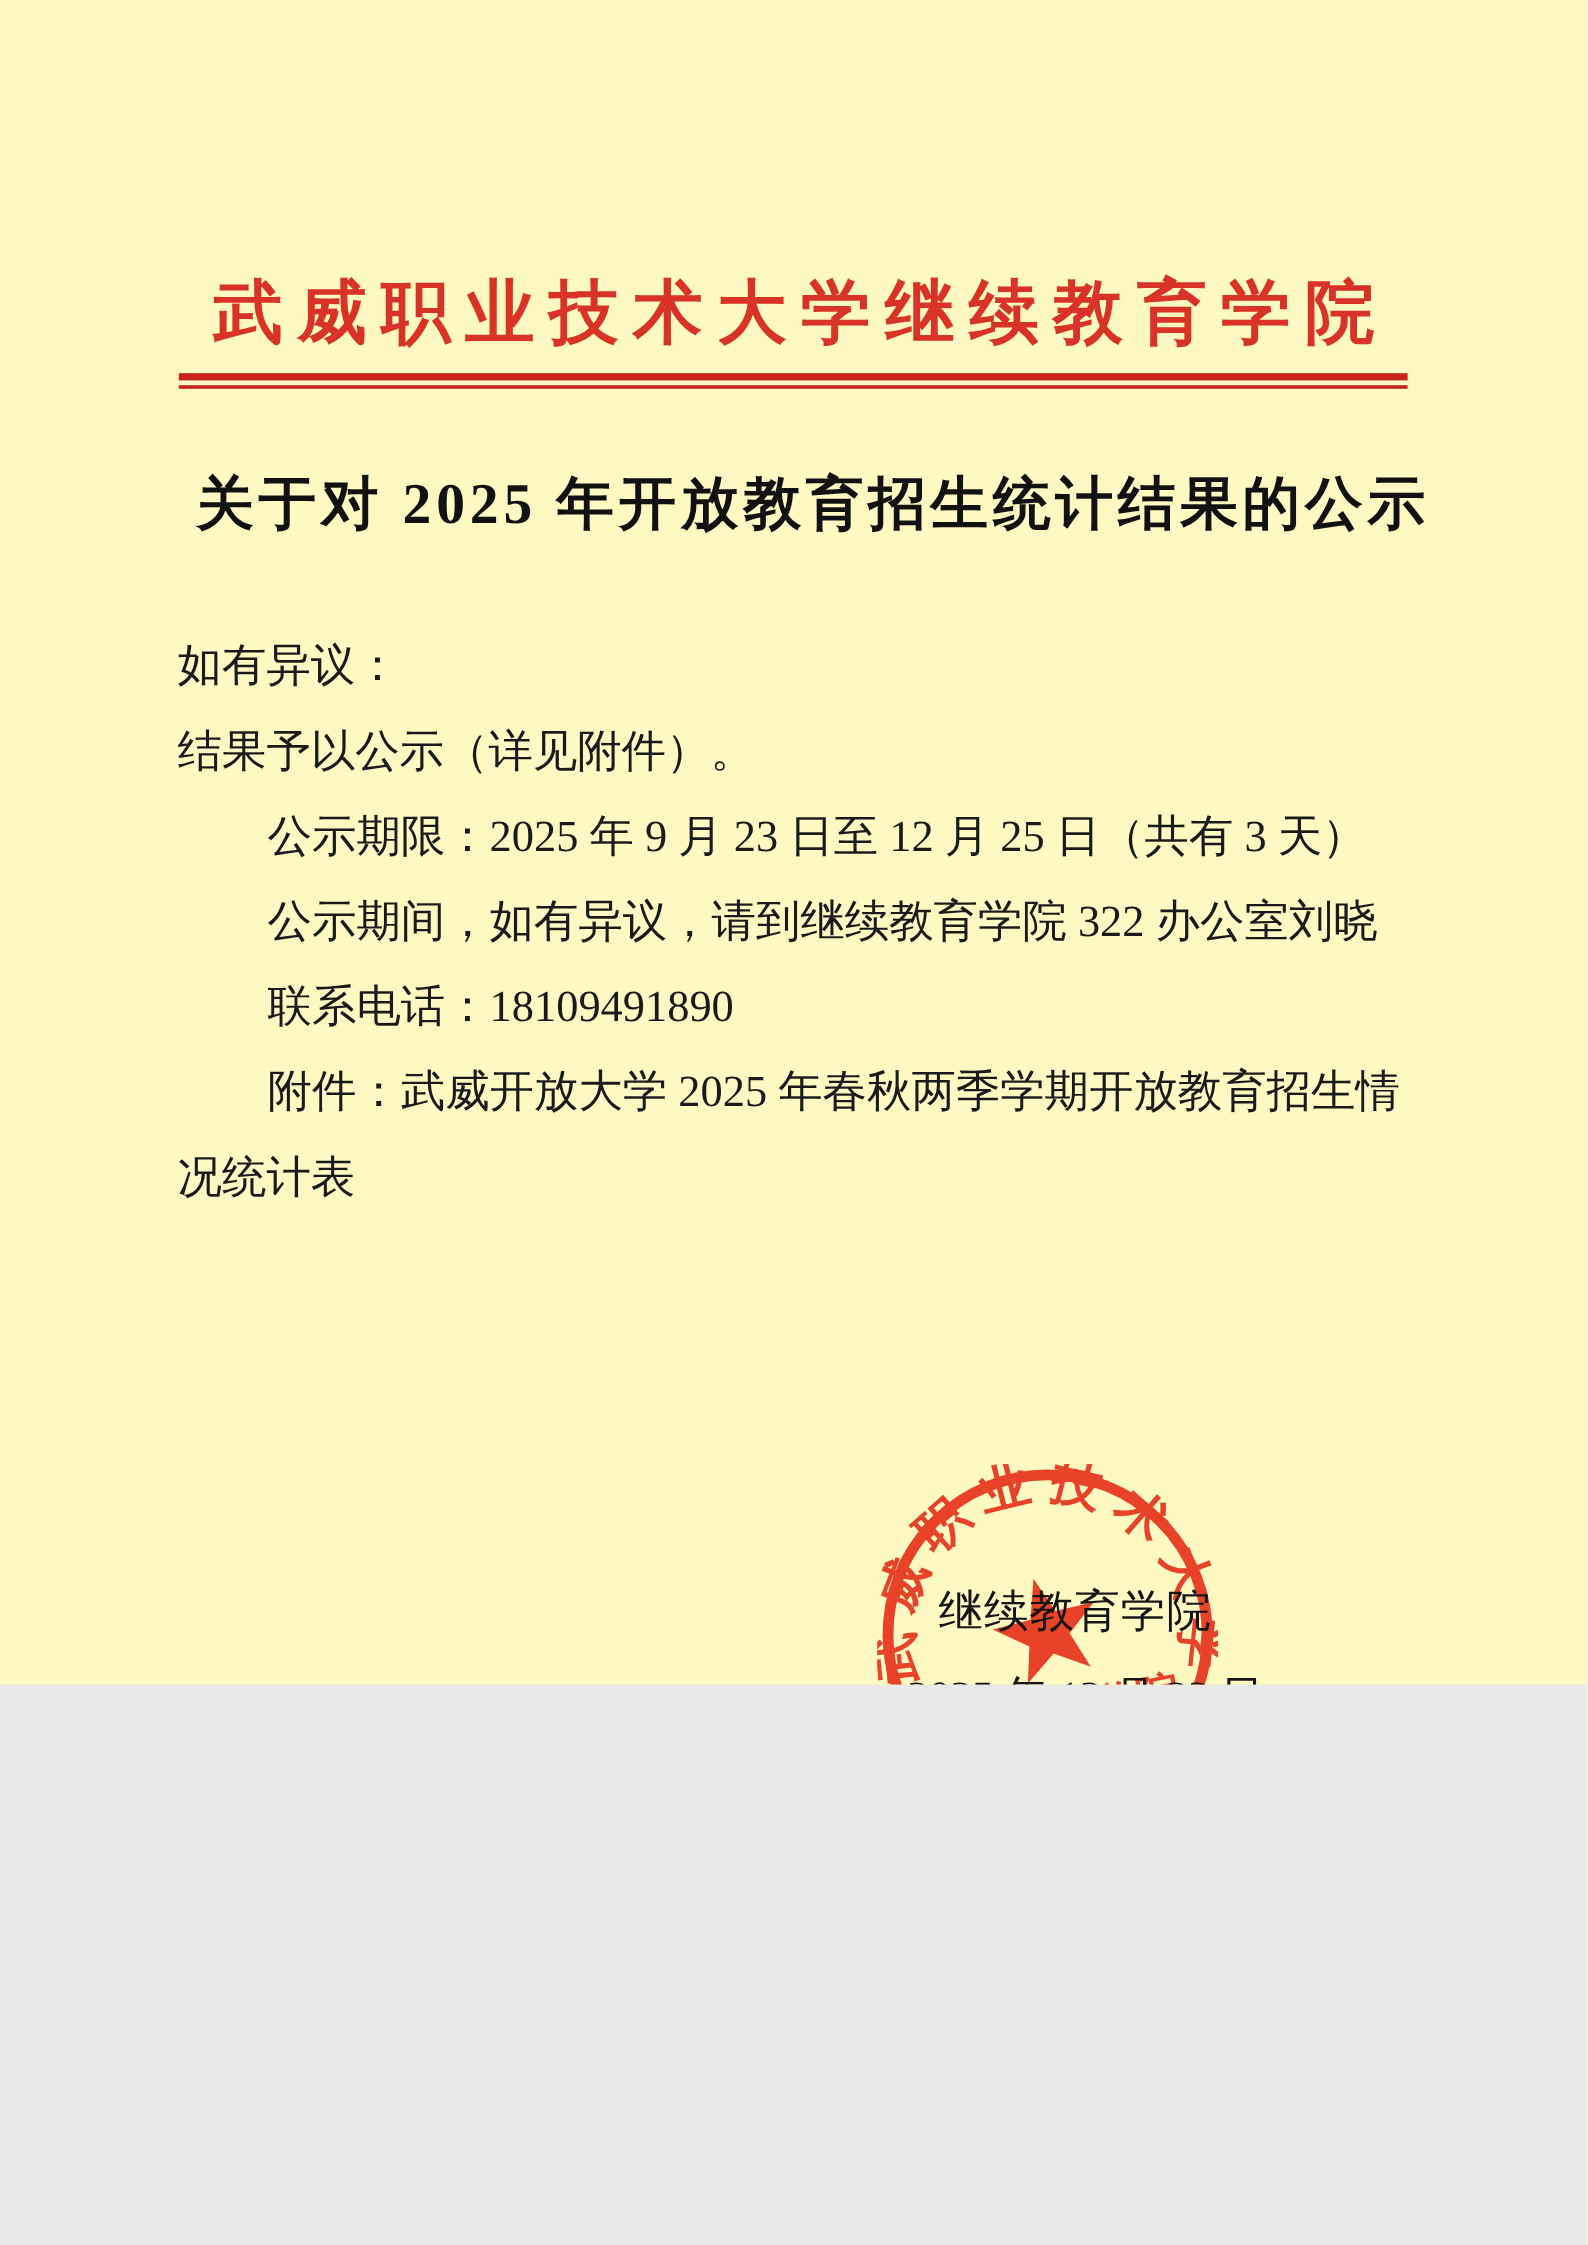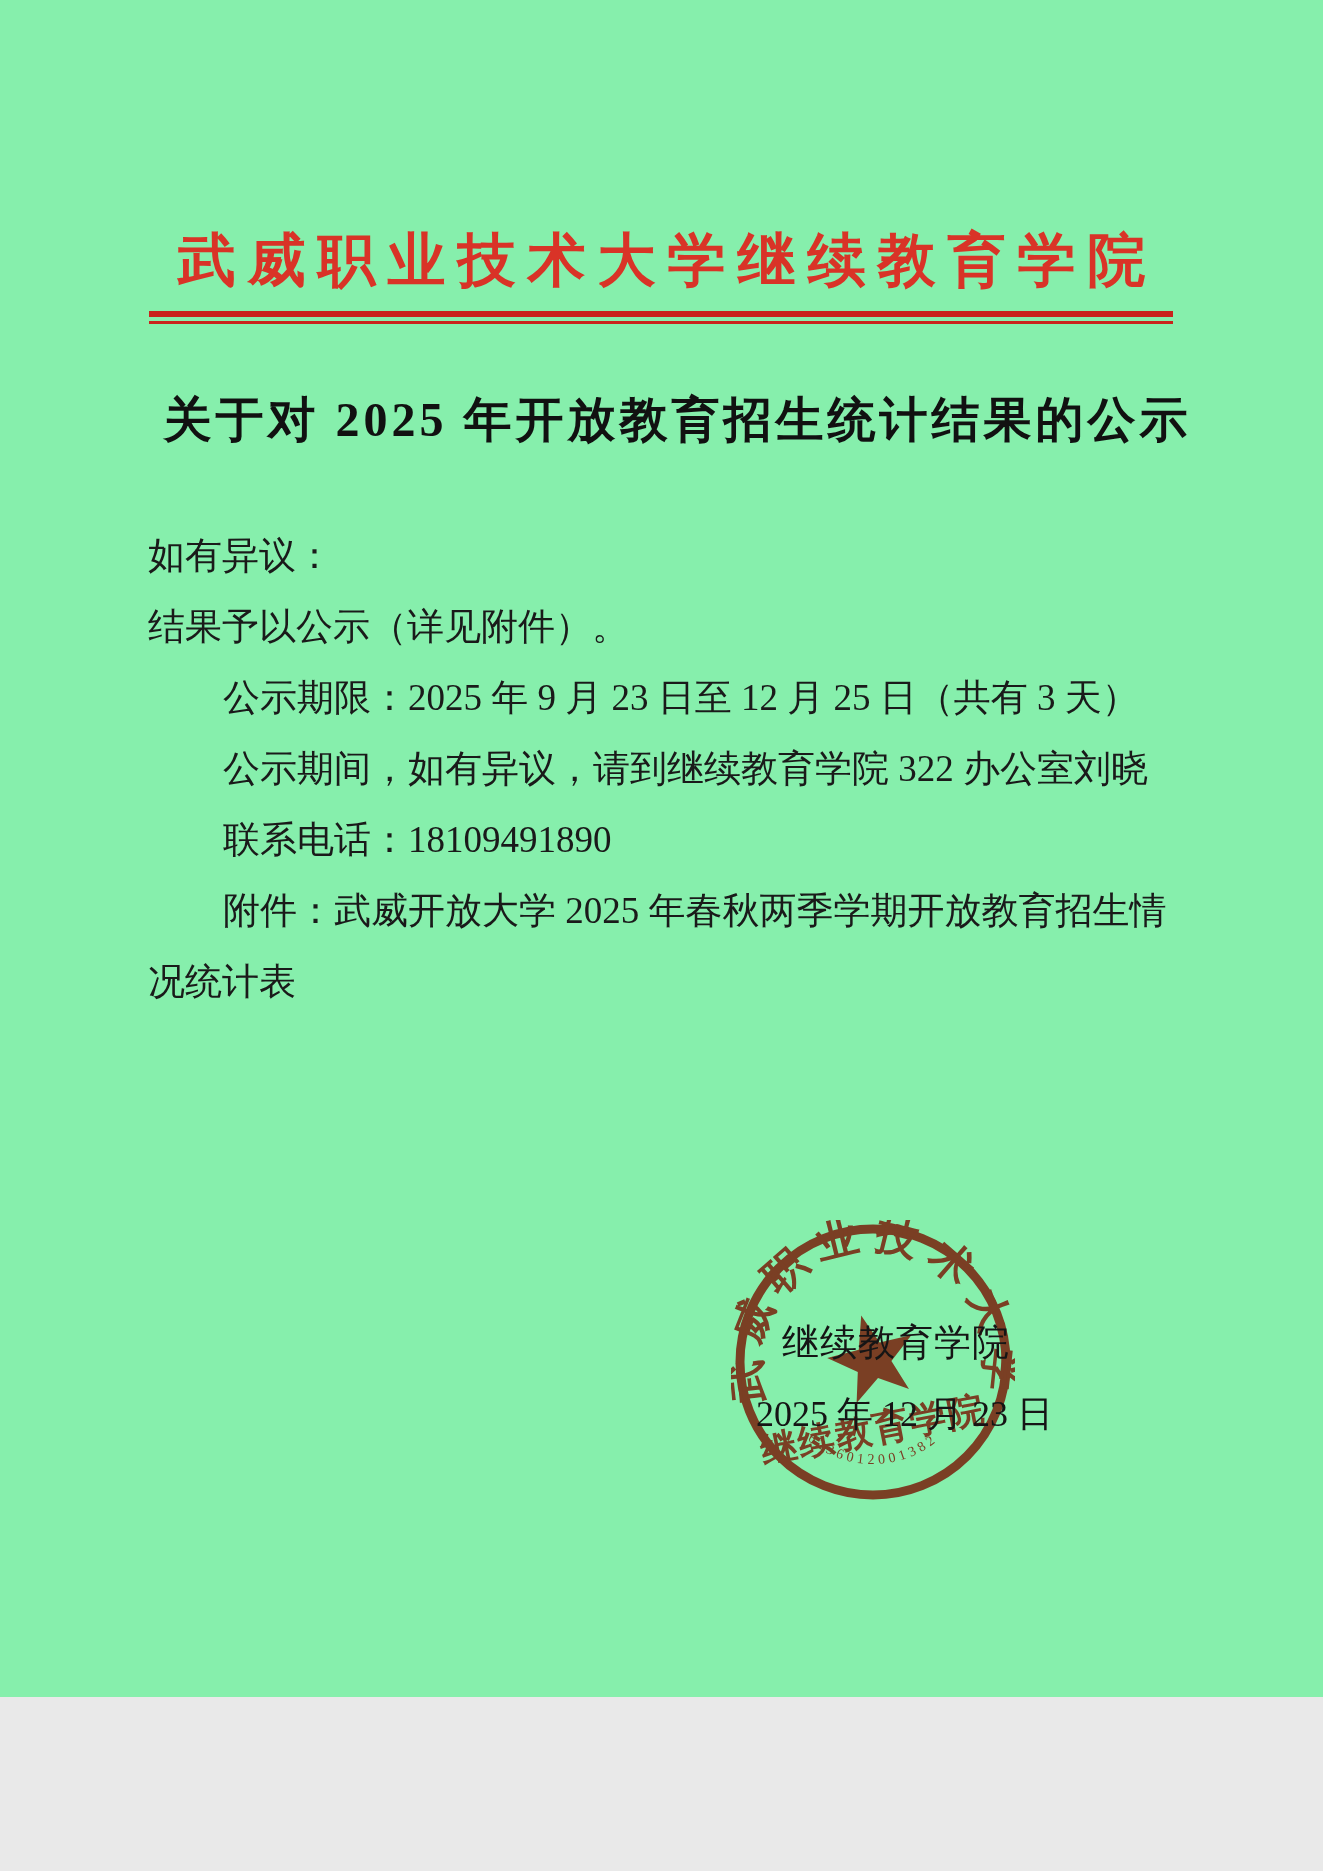--- a/index.html
+++ b/index.html
@@ -1,20 +1,20 @@
 <!DOCTYPE html>
 <html><head>
 <meta charset="utf-8">
 <style>
   html,body{margin:0;padding:0;background:#e9e9e9;}
   .page{
     position:relative;
-    width:1323px;height:1697px;
+    width:1323px;height:1404px;
     margin:0 auto;
-    background:#86efac;
+    background:#fef9c3;
     overflow:hidden;
     font-family:"Liberation Serif","DejaVu Serif",serif;
   }
   .letterhead{
     position:absolute;top:222px;left:0;width:100%;
     text-align:center;
     font-size:58px;font-weight:900;
     letter-spacing:12px;text-indent:12px;
     color:#d93327;
     white-space:nowrap;

